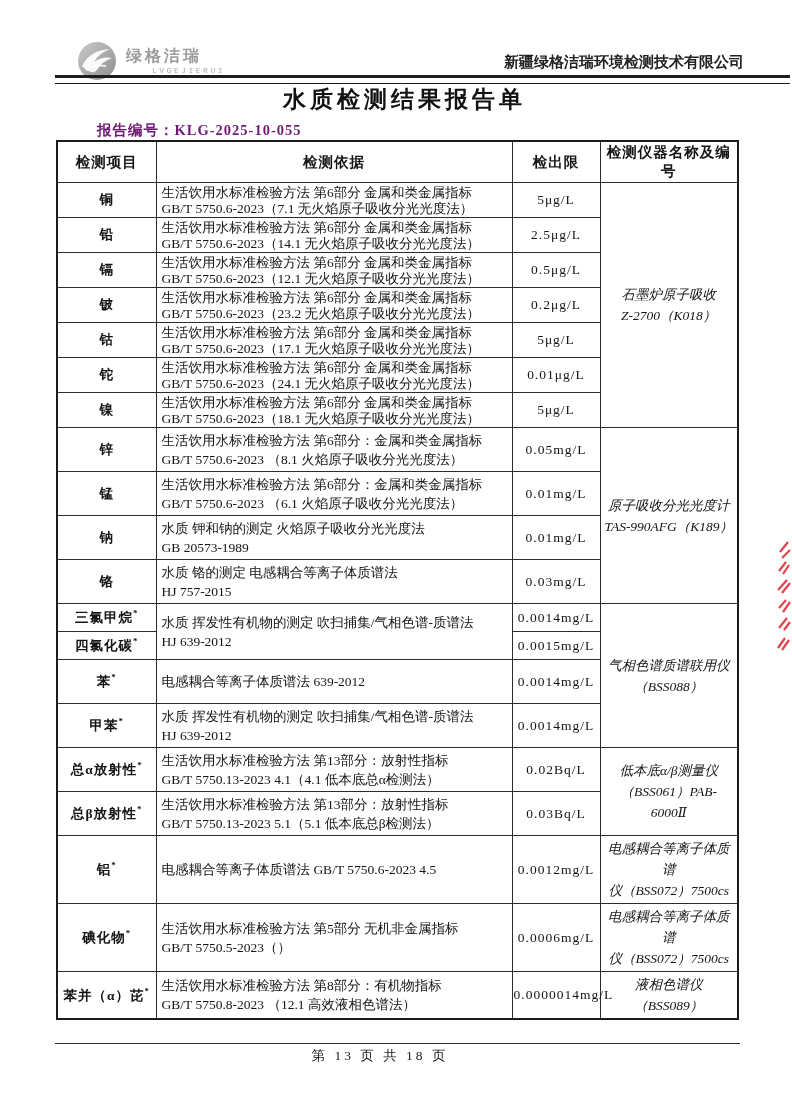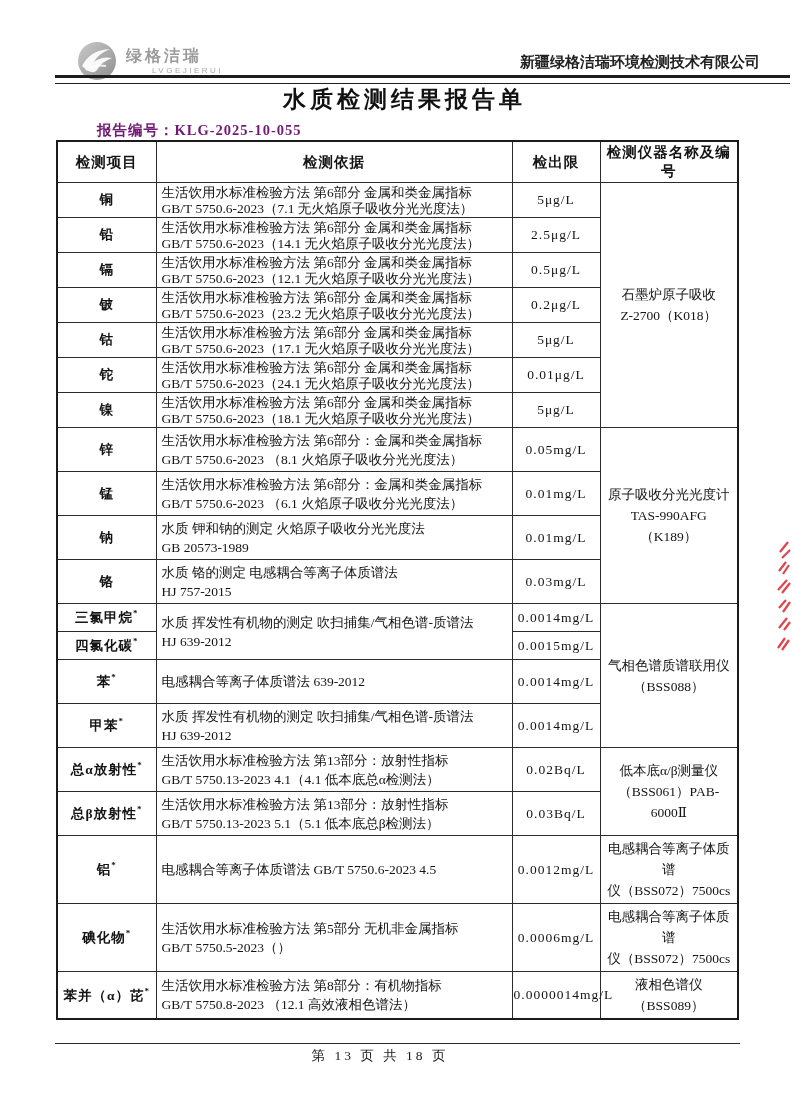--- a/index.html
+++ b/index.html
@@ -9,22 +9,22 @@
     overflow:hidden;
   }
   .page{position:absolute;inset:0;}
 
   
   .hdr{position:absolute;left:55px;right:32px;top:22px;height:52px;}
   .brand{position:absolute;left:21px;top:4px;display:flex;align-items:center;gap:8px;margin-top:14px;}
   .brand svg{display:block;}
   .brand-txt{display:flex;flex-direction:column;line-height:1;}
   .brand-cn{font-size:16px;font-weight:bold;color:#9b9b9b;letter-spacing:3px;}
-  .brand-en{font-size:8px;color:#a8a8a8;letter-spacing:2.5px;margin-top:3px;font-family:Liberation Sans, sans-serif;padding-left:26px;}
-  .company{position:absolute;right:0;bottom:2px;font-size:15px;font-weight:bold;color:#222;}
+  .brand-en{font-size:8px;color:#a8a8a8;letter-spacing:2.5px;margin-top:3px;font-family:Liberation Mono, monospace;padding-left:26px;}
+  .company{position:absolute;right:16px;bottom:2px;font-size:15px;font-weight:bold;color:#222;}
   .rule{position:absolute;left:55px;right:2px;top:75px;height:5px;
         border-top:3px solid #1d1d1d;border-bottom:1px solid #1d1d1d;}
 
   .title{position:absolute;left:17px;right:0;top:84px;text-align:center;
          font-size:23px;font-weight:bold;letter-spacing:4px;color:#111;}
   .report-no{position:absolute;left:97px;top:121px;font-size:14.5px;font-weight:600;
              letter-spacing:1px;color:#701a75;}
 
   
   table.rpt{position:absolute;left:56px;top:140px;width:681px;
@@ -35,21 +35,21 @@
   table.rpt col.c-limit{width:88px;}
   table.rpt col.c-inst{width:138px;}
   table.rpt th,table.rpt td{
     border:1px solid #2b2b2b;vertical-align:middle;
     font-size:13.5px;color:#141414;box-sizing:border-box;
   }
   table.rpt th{height:26px;font-weight:bold;font-size:14.5px;text-align:center;padding:1px 2px;letter-spacing:1px;}
   td.item{text-align:center;font-weight:600;font-size:14px;padding:2px 2px;letter-spacing:1px;}
   td.method{text-align:left;padding:2px 5px;line-height:19px;}
   td.limit{text-align:center;letter-spacing:1px;font-family:"Liberation Serif","DejaVu Serif",serif;}
-  td.inst{text-align:center;line-height:21px;padding:2px 3px;}
+  td.inst{text-align:center;line-height:21px;padding:2px 3px;font-style:italic;}
   tr.compact td.method{line-height:15.5px;padding-top:2px;padding-bottom:1px;}
   tr.compact td{height:34px;}
   tr.mid td{height:44px;}
   tr.thin td{height:28px;}
   td.item sup{font-size:9px;vertical-align:super;}
 
   
   .footer-line{position:absolute;left:55px;width:685px;top:1043px;border-top:1.5px solid #2a2a2a;}
   .page-num{position:absolute;left:0;width:760px;top:1047px;text-align:center;
             font-size:13.5px;letter-spacing:3px;color:#1a1a1a;}

